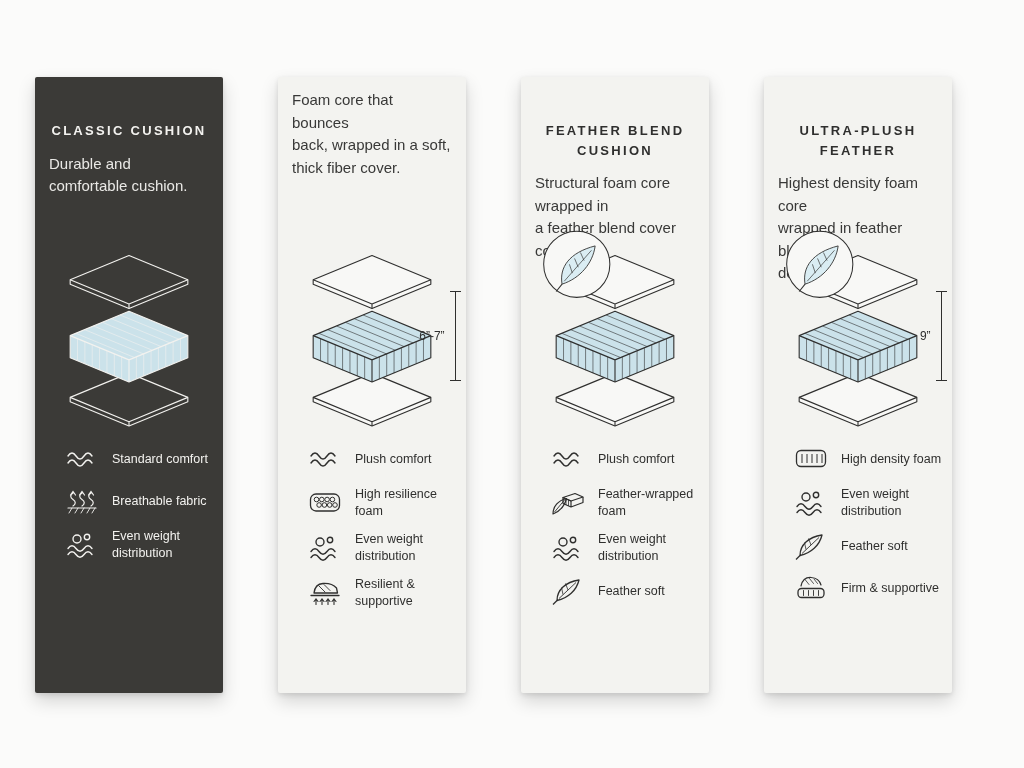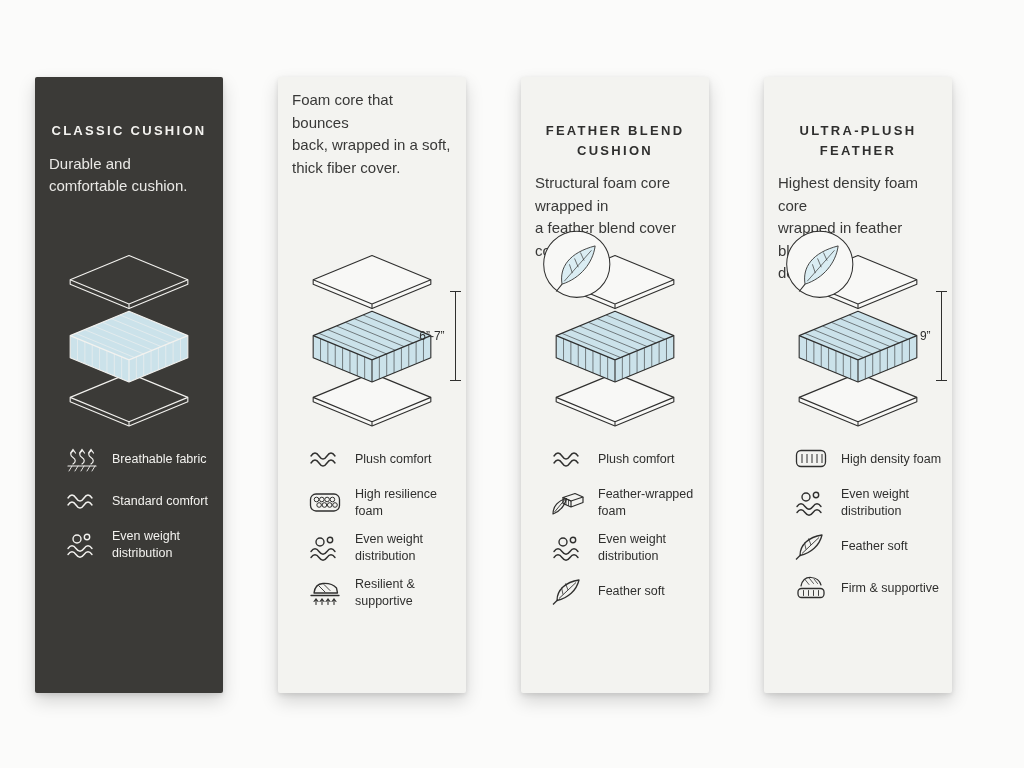--- a/index.html
+++ b/index.html
@@ -135,32 +135,32 @@
 comfortable cushion.</p>
   <div class="illus">
     <svg class="cushion-svg" viewBox="0 -32 220 272">
         <use href="#cushion-layers"></use>
       </svg>
   </div>
   <ul class="features">
     <li class="feature">
       <span class="ficon">
           <svg viewBox="0 0 36 28">
+            <use href="#i-wave"></use>
+          </svg>
+        </span>
+      <span class="flabel">Standard comfort</span>
+    </li>
+    <li class="feature">
+      <span class="ficon">
+          <svg viewBox="0 0 36 28">
             <use href="#i-breathable"></use>
           </svg>
         </span>
       <span class="flabel">Breathable fabric</span>
-    </li>
-    <li class="feature">
-      <span class="ficon">
-          <svg viewBox="0 0 36 28">
-            <use href="#i-wave"></use>
-          </svg>
-        </span>
-      <span class="flabel">Standard comfort</span>
     </li>
     <li class="feature">
       <span class="ficon">
           <svg viewBox="0 0 36 28">
             <use href="#i-evenweight"></use>
           </svg>
         </span>
       <span class="flabel">Even weight
 distribution</span>
     </li>

